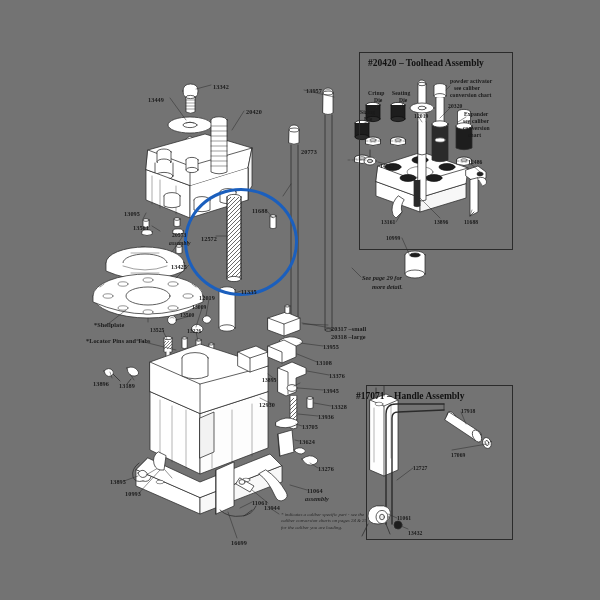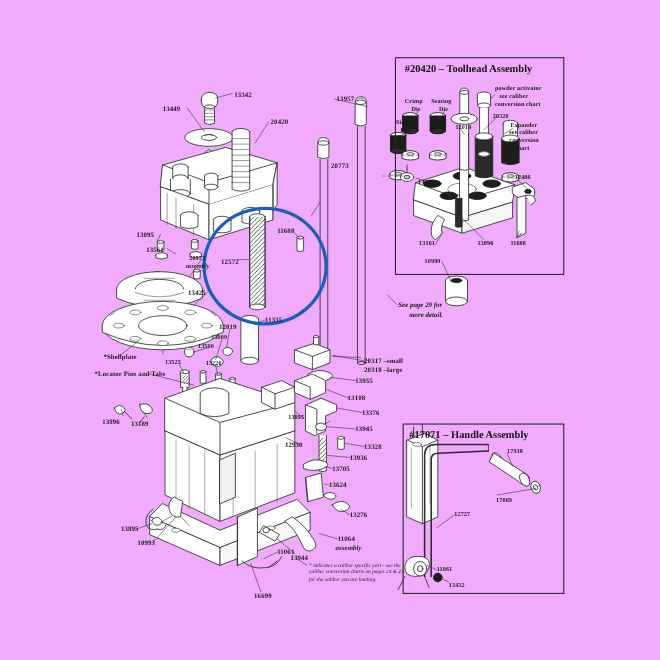--- a/index.html
+++ b/index.html
@@ -4,21 +4,21 @@
 <style>
   html, body {
     margin: 0;
     padding: 0;
     background: #ffffff;
   }
   #page {
     position: relative;
     width: 600px;
     height: 600px;
-    background: #f0abfc;
+    background: #737373;
     font-family: "Liberation Serif", serif;
     overflow: hidden;
   }
   .lbl {
     position: absolute;
     font-family: "Liberation Serif", serif;
     font-size: 6.2px;
     font-weight: bold;
     color: #1a1a1a;
     white-space: nowrap;
@@ -536,21 +536,21 @@
 
     </g>
   </svg>
 
   <div class="panel" style="left:359px;top:52px;width:152px;height:196px;"></div>
   <div class="panel" style="left:366px;top:385px;width:145px;height:153px;"></div>
 
   <div class="hl" style="left:184px;top:188px;width:108px;height:102px;"></div>
 
   <div class="boxtitle" style="left:368px;top:58px;">#20420 – Toolhead Assembly</div>
-  <div class="boxtitle" style="left:372px;top:391px;">#17071 – Handle Assembly</div>
+  <div class="boxtitle" style="left:356px;top:391px;">#17071 – Handle Assembly</div>
 
   <div class="lbl" style="left:213px;top:83px;">13342</div>
   <div class="lbl" style="left:148px;top:96px;">13449</div>
   <div class="lbl" style="left:246px;top:108px;">20420</div>
   <div class="lbl" style="left:306px;top:87px;">13957</div>
   <div class="lbl" style="left:301px;top:148px;">20773</div>
   <div class="lbl" style="left:124px;top:210px;">13095</div>
   <div class="lbl" style="left:133px;top:224px;">13561</div>
   <div class="lbl sm" style="left:172px;top:232px;">20573</div>
   <div class="lbl sm it" style="left:169px;top:240px;">assembly</div>

